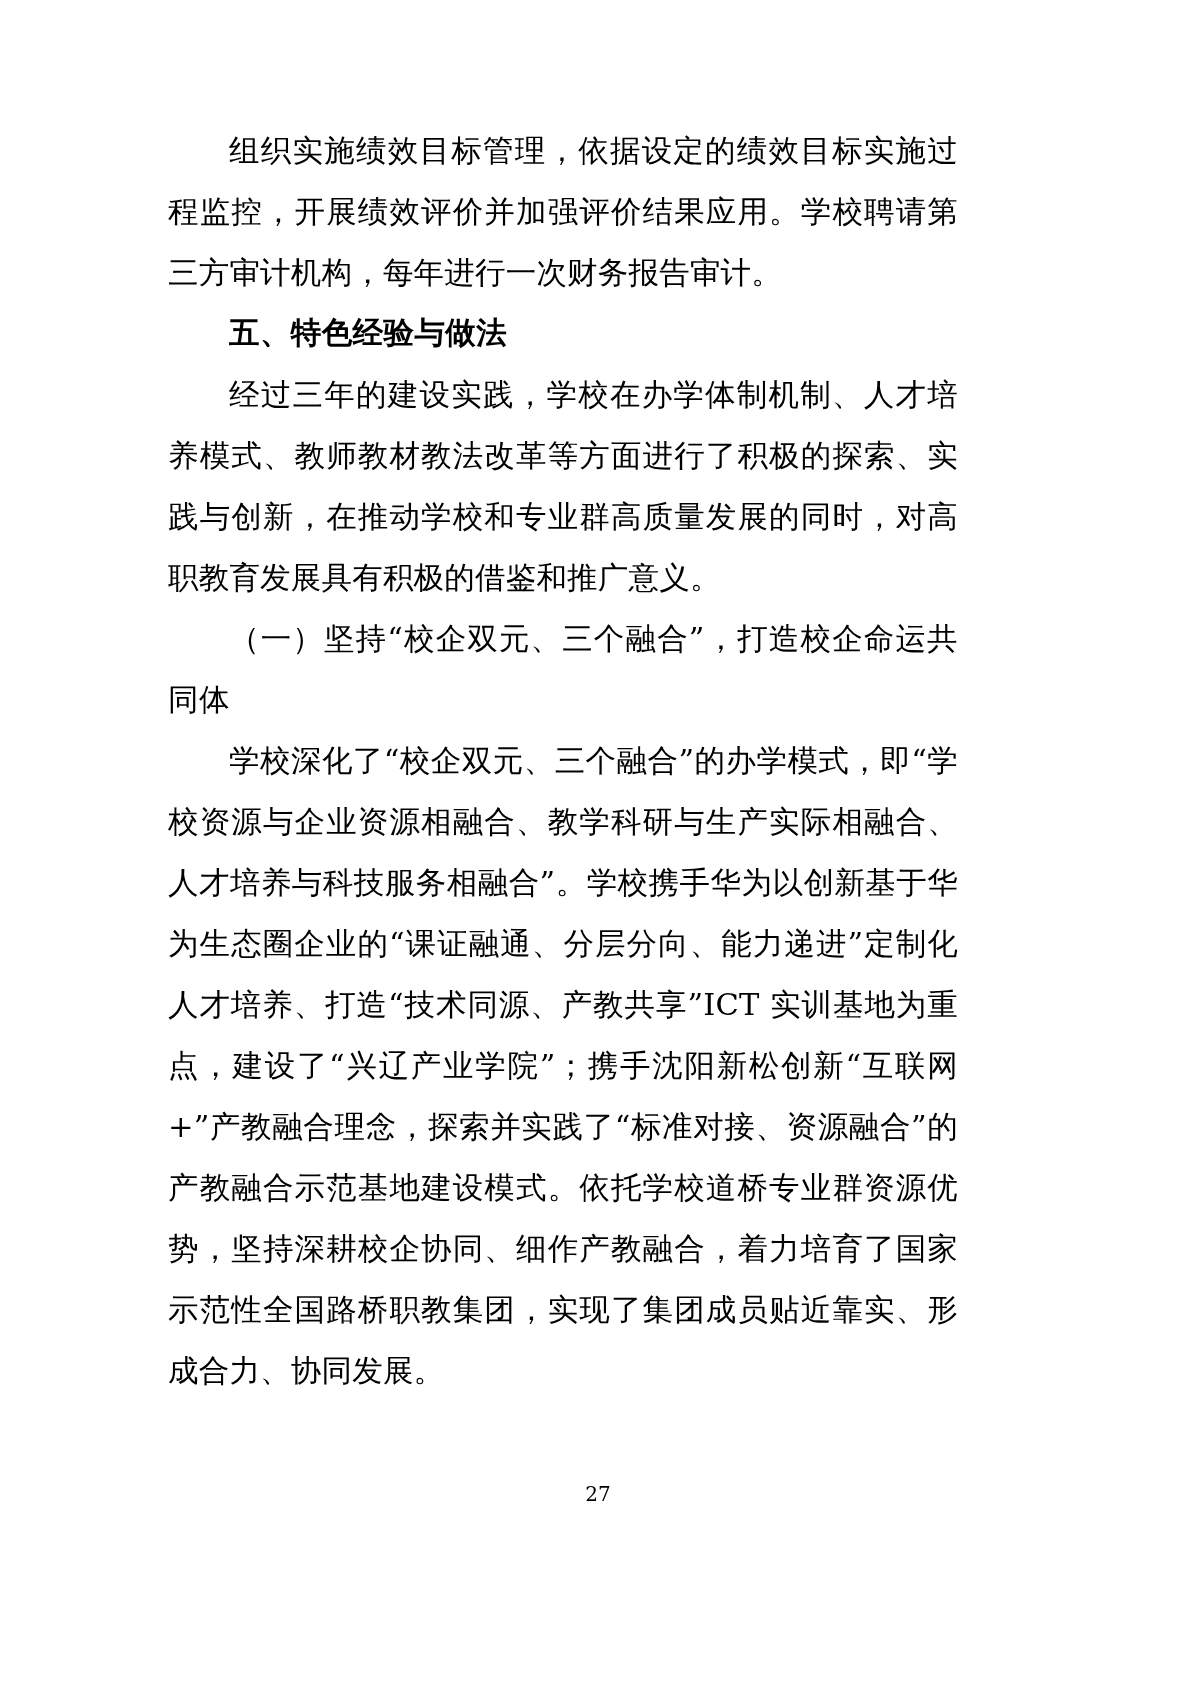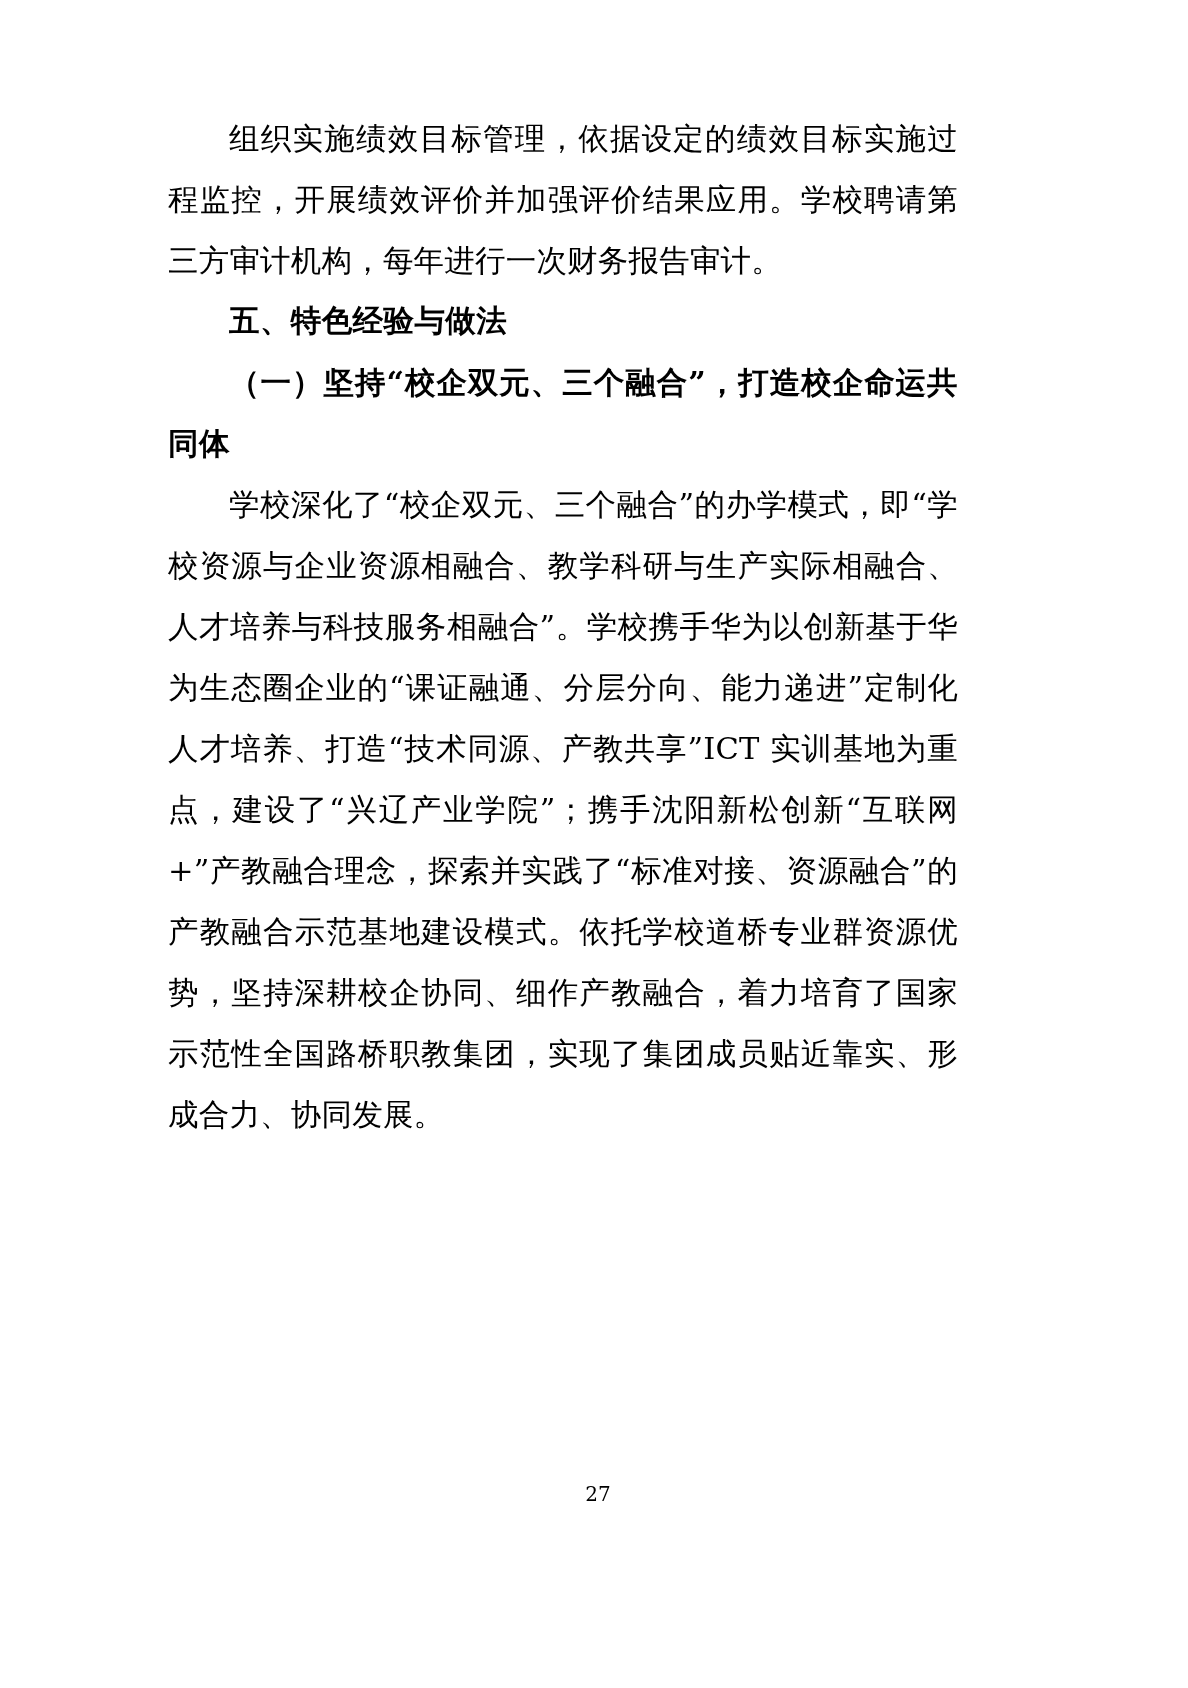--- a/index.html
+++ b/index.html
@@ -14,21 +14,21 @@
     margin: 0 auto;
     background: #ffffff;
     box-sizing: border-box;
     font-family: "DejaVu Serif", "Liberation Serif", serif;
     color: #000000;
     overflow: hidden;
   }
   .content {
     position: absolute;
     left: 168px;
-    top: 108px;
+    top: 120px;
     width: 790px;
   }
   p.body-text {
     margin: 0 0 0 0;
     font-size: 30.5px;
     line-height: 61px;
     text-align: justify;
     text-justify: inter-ideograph;
     text-indent: 61px;
     letter-spacing: 0.2px;
@@ -42,21 +42,21 @@
     text-indent: 61px;
     letter-spacing: 0.4px;
     text-align: justify;
     text-justify: inter-ideograph;
     font-family: Liberation Serif, serif;
   }
   p.heading-sub {
     margin: 0;
     font-size: 30.5px;
     line-height: 61px;
-    font-weight: bold;
+    font-weight: normal;
     text-indent: 61px;
     letter-spacing: 0.4px;
     text-align: justify;
     text-justify: inter-ideograph;
     font-family: "DejaVu Serif", "Liberation Serif", serif;
   }
   .page-number {
     position: absolute;
     left: 8px;
     right: 0;
@@ -67,17 +67,18 @@
     color: #000000;
   }
 </style>
 </head>
 <body>
 
 <div class="page">
   <div class="content">
     <p class="body-text">组织实施绩效目标管理，依据设定的绩效目标实施过程监控，开展绩效评价并加强评价结果应用。学校聘请第三方审计机构，每年进行一次财务报告审计。</p>
     <p class="heading">五、特色经验与做法</p>
+    <p class="body-text">经过三年的建设实践，学校在办学体制机制、人才培养模式、教师教材教法改革等方面进行了积极的探索、实践与创新，在推动学校和专业群高质量发展的同时，对高职教育发展具有积极的借鉴和推广意义。</p>
     <p class="heading-sub">（一）坚持“校企双元、三个融合”，打造校企命运共同体</p>
     <p class="body-text">学校深化了“校企双元、三个融合”的办学模式，即“学校资源与企业资源相融合、教学科研与生产实际相融合、人才培养与科技服务相融合”。学校携手华为以创新基于华为生态圈企业的“课证融通、分层分向、能力递进”定制化人才培养、打造“技术同源、产教共享”ICT 实训基地为重点，建设了“兴辽产业学院”；携手沈阳新松创新“互联网+”产教融合理念，探索并实践了“标准对接、资源融合”的产教融合示范基地建设模式。依托学校道桥专业群资源优势，坚持深耕校企协同、细作产教融合，着力培育了国家示范性全国路桥职教集团，实现了集团成员贴近靠实、形成合力、协同发展。</p>
   </div>
   <div class="page-number">27</div>
 </div>
 
 </body></html>

